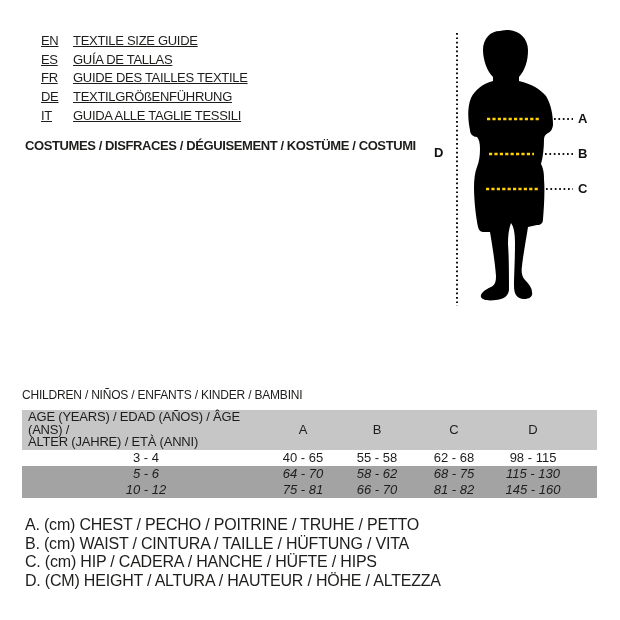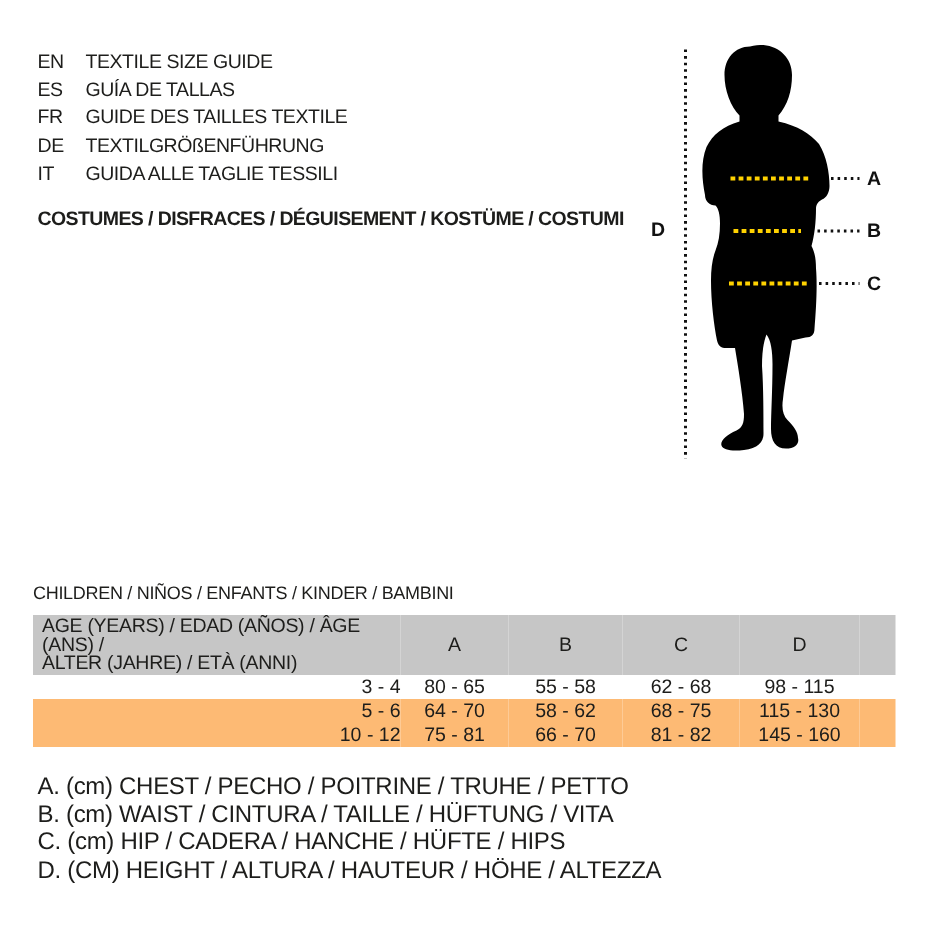--- a/index.html
+++ b/index.html
@@ -17,22 +17,23 @@
     position: relative;
     width: 620px;
     height: 620px;
     background: #ffffff;
     overflow: hidden;
   }
 
   
   .lang-block {
     position: absolute;
-    left: 25px;
+    left: 41px;
     top: 31px;
+    text-decoration: underline;
   }
   .lang-row {
     display: flex;
     align-items: center;
     height: 18.8px;
     font-size: 13px;
     letter-spacing: -0.3px;
     white-space: nowrap;
   }
   .lang-code { width: 32px; flex: 0 0 32px; }
@@ -93,23 +94,23 @@
     padding-left: 6px;
     line-height: 12.5px;
     letter-spacing: -0.2px;
   }
   .size-table th.col-h { text-align: center; }
   .size-table tbody td {
     height: 16px;
     padding: 0;
     vertical-align: middle;
   }
-  .size-table td.age { text-align: right; padding-left: 3px; }
+  .size-table td.age { text-align: center; padding-left: 3px; }
   .size-table td.val { text-align: center; }
-  .size-table tr.alt { background: #fdba74; }
+  .size-table tr.alt { background: #a3a3a3; font-style: italic; }
 
   
   .legend {
     position: absolute;
     left: 25px;
     top: 516px;
   }
   .legend-item {
     font-size: 16px;
     line-height: 18.7px;
@@ -230,21 +231,21 @@
         <th class="col-h">A</th>
         <th class="col-h">B</th>
         <th class="col-h">C</th>
         <th class="col-h">D</th>
         <th class="col-h"></th>
       </tr>
     </thead>
     <tbody>
       <tr>
         <td class="age">3 - 4</td>
-        <td class="val">80 - 65</td>
+        <td class="val">40 - 65</td>
         <td class="val">55 - 58</td>
         <td class="val">62 - 68</td>
         <td class="val">98 - 115</td>
         <td></td>
       </tr>
       <tr class="alt">
         <td class="age">5 - 6</td>
         <td class="val">64 - 70</td>
         <td class="val">58 - 62</td>
         <td class="val">68 - 75</td>

